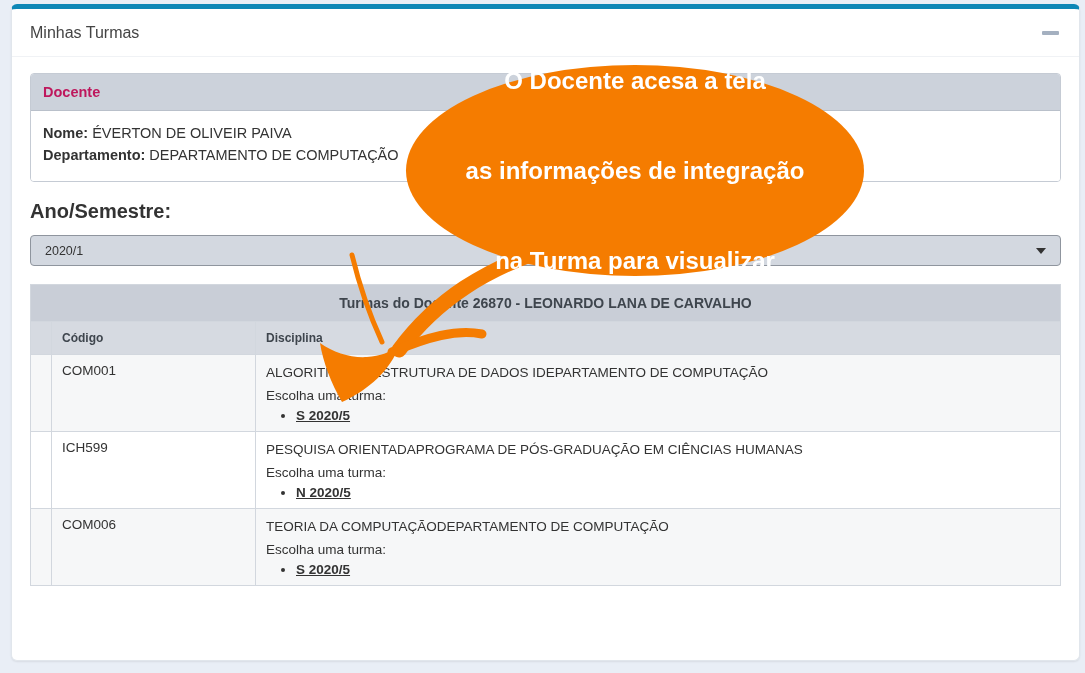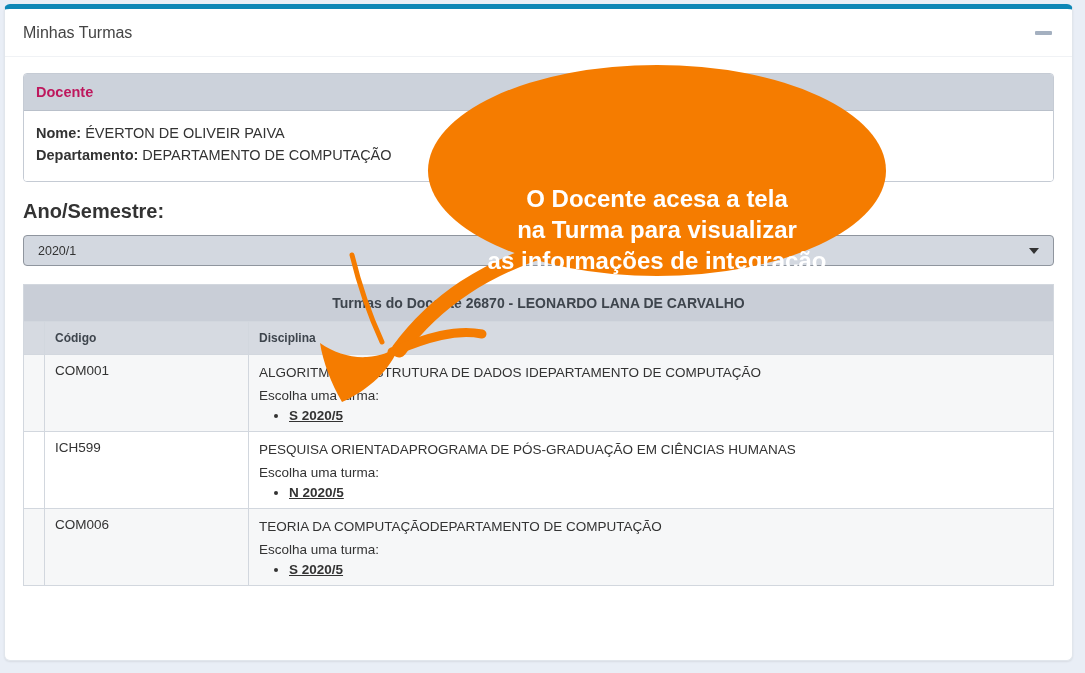--- a/index.html
+++ b/index.html
@@ -6,21 +6,21 @@
   html,body { margin:0; padding:0; }
   body {
     width:1085px; height:673px;
     background:#e9eef6;
     font-family:"Liberation Sans", sans-serif;
     position:relative;
     overflow:hidden;
     color:#333;
   }
   .panel {
-    position:absolute; left:4px; top:4px;
+    position:absolute; left:11px; top:4px;
     width:1069px; height:657px;
     background:#fff;
     border:1px solid #e1e6ec;
     border-top:5px solid #0e87b6;
     border-radius:6px;
     box-shadow:0 1px 2px rgba(0,0,0,.08);
   }
   .panel-header {
     height:48px;
     display:flex; align-items:center; justify-content:space-between;
@@ -83,25 +83,25 @@
   tbody tr:nth-child(even) { background:#ffffff; }
   tbody td { padding:8px 10px; }
   .disc-title { line-height:20px; }
   .disc-prompt { margin-top:3px; line-height:20px; }
   .turma-list { margin:2px 0 0 0; padding-left:30px; }
   .turma-list li { margin-top:2px; }
   .turma-link { color:#333; font-weight:bold; text-decoration:underline; }
 
   
   .bubble {
-    position:absolute; left:428px; top:65px;
+    position:absolute; left:406px; top:65px;
     width:458px; height:211px;
     background:#f57c00;
     border-radius:50%;
-    display:flex; flex-direction:column; align-items:center; justify-content:flex-end;
+    display:flex; flex-direction:column; align-items:center; justify-content:space-between;
     text-align:center;
     color:#fff; font-weight:bold; font-size:24px; line-height:31px;
     z-index:6;
   }
   .arrow-layer { position:absolute; left:0; top:0; width:1085px; height:673px; pointer-events:none; z-index:5; }
 </style>
 </head>
 <body>
 
 <div class="panel">
@@ -189,15 +189,15 @@
 
 <svg class="arrow-layer" viewBox="0 0 1085 673" xmlns="http://www.w3.org/2000/svg">
   <path d="M553,247 C486,268 436,300 399,350" fill="none" stroke="#f57c00" stroke-width="15" stroke-linecap="round"></path>
   <path d="M352,255 C360,288 370,316 382,342" fill="none" stroke="#f57c00" stroke-width="5" stroke-linecap="round"></path>
   <path d="M392,352 C428,337 456,329 482,334" fill="none" stroke="#f57c00" stroke-width="9" stroke-linecap="round"></path>
   <path d="M342,402 C331,383 323,362 320,343 C334,353 351,358 367,357 C380,356 391,352 399,346 C391,369 369,390 342,402 Z" fill="#f57c00"></path>
 </svg>
 
 <div class="bubble">
   <div>O Docente acesa a tela</div>
+  <div>as informações de integração</div>
   <div>na Turma para visualizar</div>
-  <div>as informações de integração</div>
 </div>
 
 </body></html>

